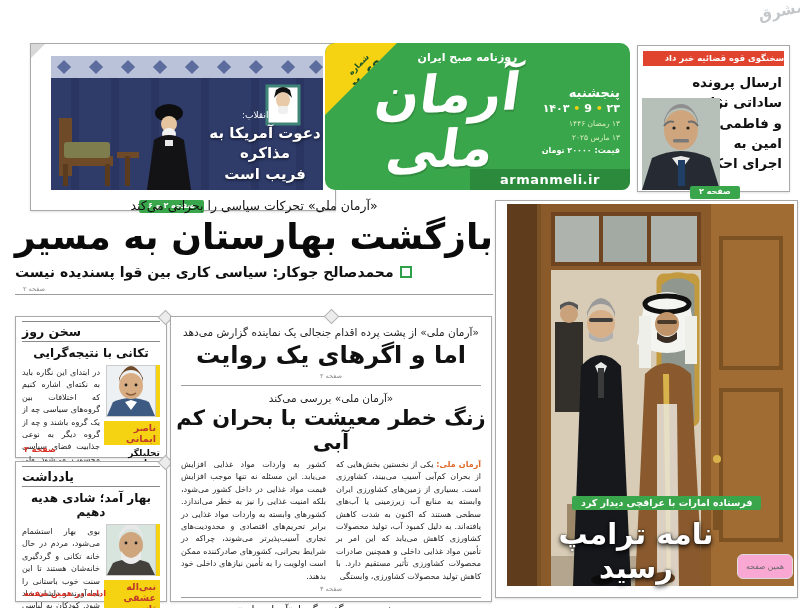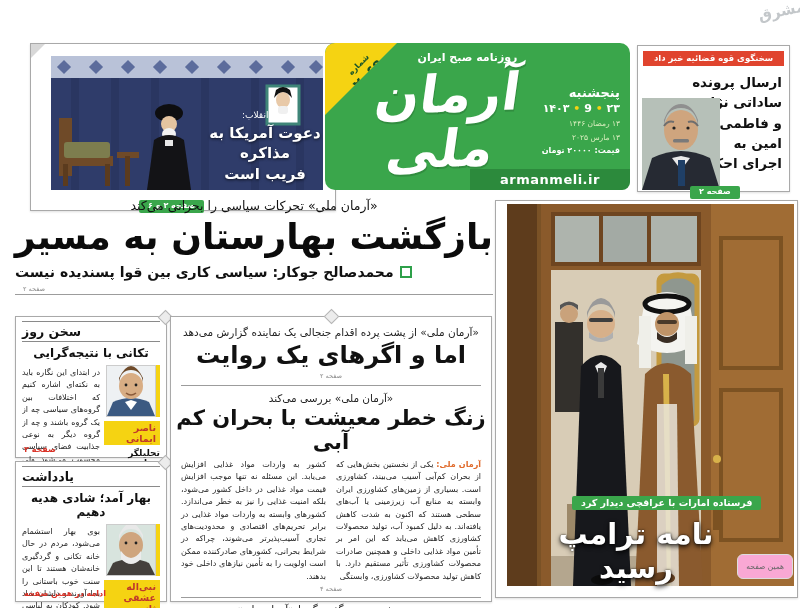--- a/index.html
+++ b/index.html
@@ -96,21 +96,21 @@
     <div style="font-size:7.5px;color:#dcefc0;line-height:1.8;">۱۳ رمضان ۱۴۴۶</div>
     <div style="font-size:7.5px;color:#dcefc0;line-height:1.8;">۱۳ مارس ۲۰۲۵</div>
     <div style="font-size:8px;color:#ffffff;font-weight:bold;line-height:1.8;">قیمت: ۲۰۰۰۰ تومان</div>
   </div>
   <div class="abs ltr" style="right:0;bottom:0;width:160px;height:21px;background:#2c8a3c;border-radius:0 0 8px 0;
               color:#fff;font-weight:bold;font-size:13px;text-align:center;line-height:21px;letter-spacing:.5px;">armanmeli.ir</div>
 </div>
 
 <div class="abs box" style="left:637px;top:45px;width:151px;height:145px;">
   <div class="abs" style="left:5px;right:5px;top:5px;height:15px;background:#e0442e;color:#fff;font-size:8.5px;
-              font-weight:bold;text-align:center;line-height:15px;">سخنگوی قوه قضائیه خبر داد</div>
+              font-weight:bold;text-align:right;line-height:15px;">سخنگوی قوه قضائیه خبر داد</div>
   <div class="abs" style="right:7px;left:6px;top:26px;text-align:right;font-size:13.5px;font-weight:bold;line-height:1.5;padding-left:48px;">ارسال پرونده ساداتی نژاد و فاطمی امین به اجرای احکام</div>
   <svg class="abs" style="left:4px;bottom:1px;" width="78" height="92" viewBox="0 0 78 92">
     <rect width="78" height="92" fill="#b6c0b8"></rect>
     <path d="M0,92 L10,60 Q39,46 68,60 L78,92 Z" fill="#262a33"></path>
     <path d="M30,60 L39,72 L48,60 L39,58 Z" fill="#e9e9e9"></path>
     <rect x="36" y="62" width="7" height="26" fill="#1f3f66"></rect>
     <ellipse cx="39" cy="32" rx="17" ry="20" fill="#cfa57e"></ellipse>
     <path d="M22,28 Q24,10 39,10 Q54,10 56,28 L56,22 Q50,6 39,6 Q28,6 22,22 Z" fill="#8f8f8f"></path>
     <path d="M22,28 q4,-6 10,-4 M46,24 q6,-2 10,4" stroke="#6e6e6e" stroke-width="2" fill="none"></path>
     <circle cx="32" cy="30" r="1.6" fill="#222"></circle>

